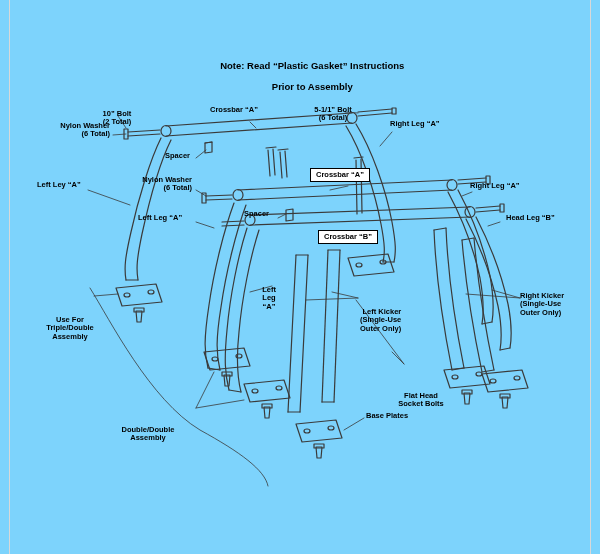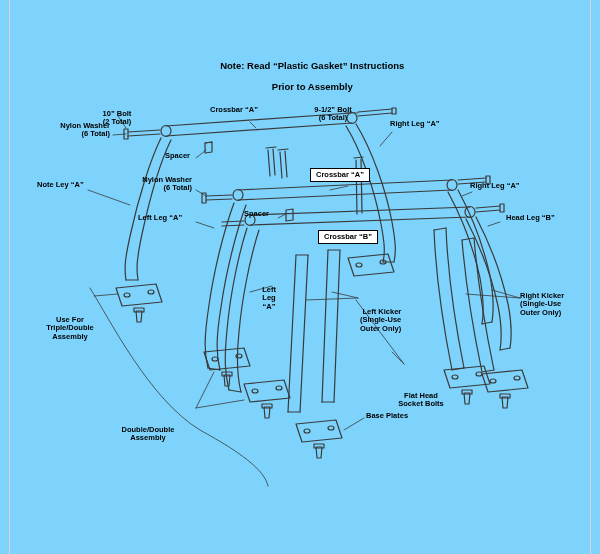--- a/index.html
+++ b/index.html
@@ -272,33 +272,33 @@
   </svg>
 
   <div class="lbl note" style="left:192px; top:50px; width:230px;">
     <span>Note: Read “Plastic Gasket” Instructions</span><br>
     <span>Prior to Assembly</span>
   </div>
 
   <div class="lbl cap cap-c" style="left:86px; top:90px; width:62px;">10” Bolt
 (2 Total)</div>
 
-  <div class="lbl cap cap-c" style="left:296px; top:86px; width:74px;">9-1/2” Bolt
+  <div class="lbl cap cap-c" style="left:296px; top:86px; width:74px;">5-1/1” Bolt
 (6 Total)</div>
 
   <div class="lbl cap cap-r" style="left:30px; top:122px; width:80px;">Nylon Washer
 (6 Total)</div>
 
   <div class="lbl cap" style="left:210px; top:106px;">Crossbar “A”</div>
 
   <div class="lbl cap" style="left:390px; top:120px;">Right Leg “A”</div>
 
   <div class="lbl cap" style="left:165px; top:152px;">Spacer</div>
 
-  <div class="lbl cap" style="left:37px; top:181px;">Note Ley “A”</div>
+  <div class="lbl cap" style="left:37px; top:181px;">Left Ley “A”</div>
 
   <div class="lbl cap cap-r" style="left:112px; top:176px; width:80px;">Nylon Washer
 (6 Total)</div>
 
   <div class="lbl cap" style="left:138px; top:214px;">Left Leg “A”</div>
 
   <div class="lbl cap" style="left:244px; top:210px;">Spacer</div>
 
   <div class="lbl boxed" style="left:310px; top:168px;">Crossbar “A”</div>
 

